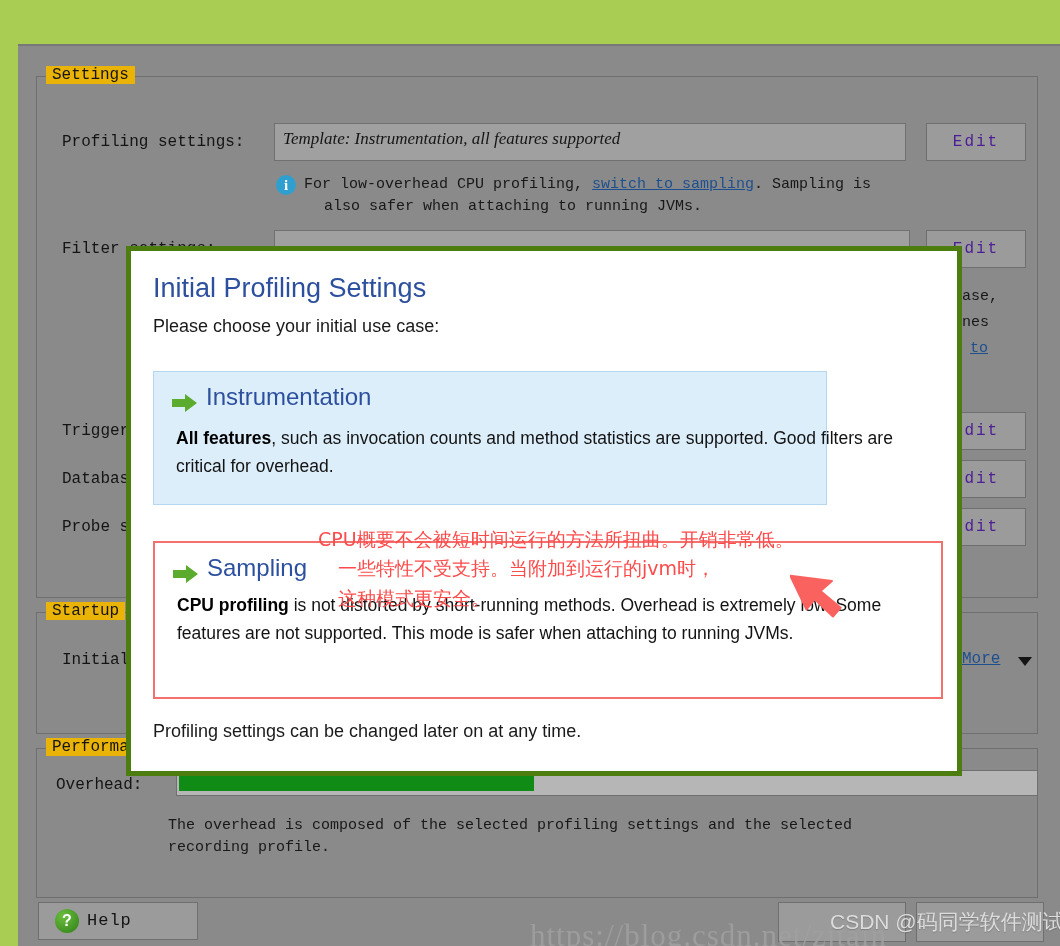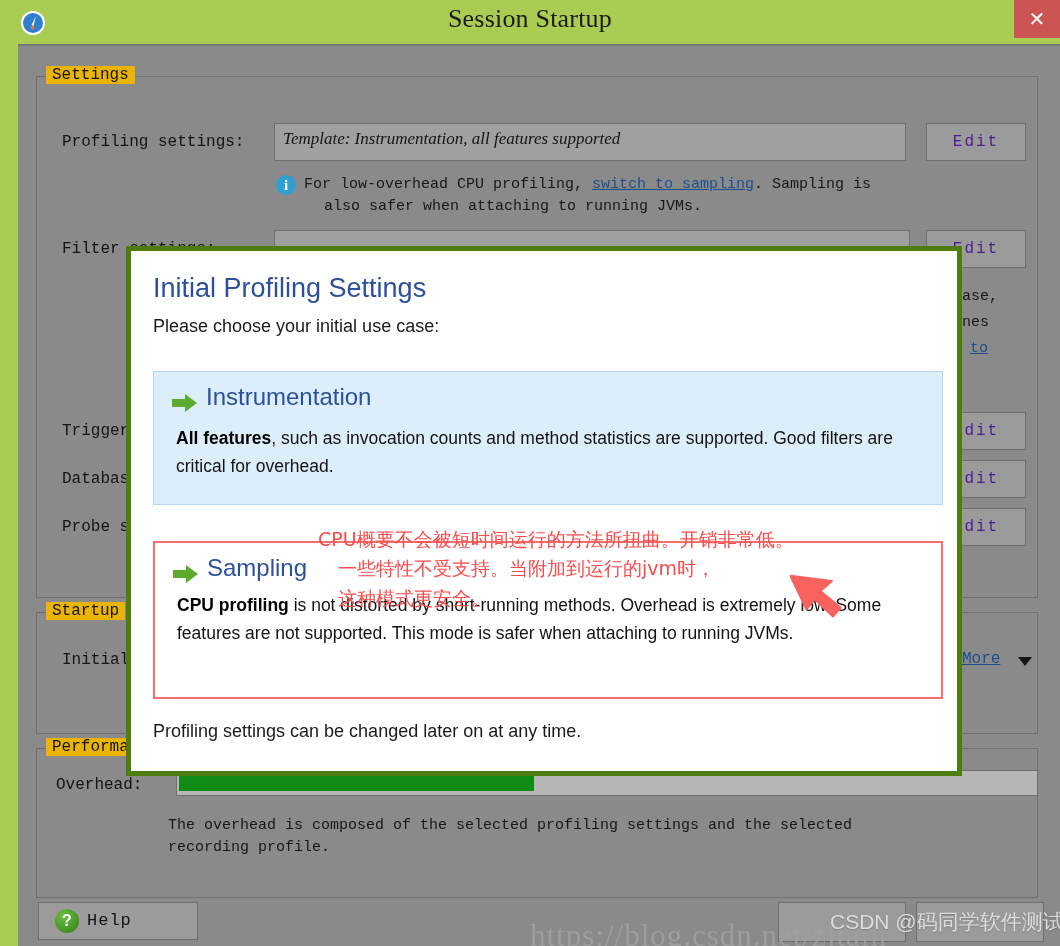--- a/index.html
+++ b/index.html
@@ -244,21 +244,21 @@
     color: #1a1a1a;
     white-space: nowrap;
   }
 
   .option-card {
     position: absolute;
     box-sizing: border-box;
   }
   #card-instrumentation {
     left: 22px; top: 120px;
-    width: 790px; height: 134px;
+    width: 674px; height: 134px;
     background: #ddeefb;
     border: 1px solid #b4d6ef;
     cursor: pointer;
   }
   #card-sampling {
     left: 22px; top: 290px;
     width: 790px; height: 158px;
     background: #ffffff;
     border: 2px solid #f4706e;
     cursor: pointer;
@@ -313,30 +313,20 @@
     left: 790px; top: 548px;
     width: 80px; height: 80px;
     pointer-events: none;
   }
 </style>
 </head>
 <body>
 
 <div id="window-frame">
 
-  <div id="titlebar">
-    <svg id="titlebar-icon" viewBox="0 0 26 26">
-      <circle cx="13" cy="13" r="12" fill="#ffffff"></circle>
-      <circle cx="13" cy="13" r="10" fill="#2f7fd0"></circle>
-      <path d="M16 6 L11.5 15 L13.5 16 Z" fill="#ffffff"></path>
-      <circle cx="12.6" cy="17.6" r="1.9" fill="#e8703a"></circle>
-    </svg>
-    <div id="title-text">Session Startup</div>
-    <div id="close-button">✕</div>
-  </div>
 
   <div id="client-area">
 
     <div class="group-box" style="left:18px; top:30px; width:1000px; height:520px;"></div>
     <div class="group-title" style="left:28px; top:20px;">Settings</div>
 
     <div class="field-label" style="left:44px; top:87px;">Profiling settings:</div>
     <div class="text-field" style="left:256px; top:77px; width:632px; height:38px;">Template: Instrumentation, all features supported</div>
     <div class="edit-button" style="left:908px; top:77px; width:100px; height:38px; line-height:36px;">Edit</div>
 

